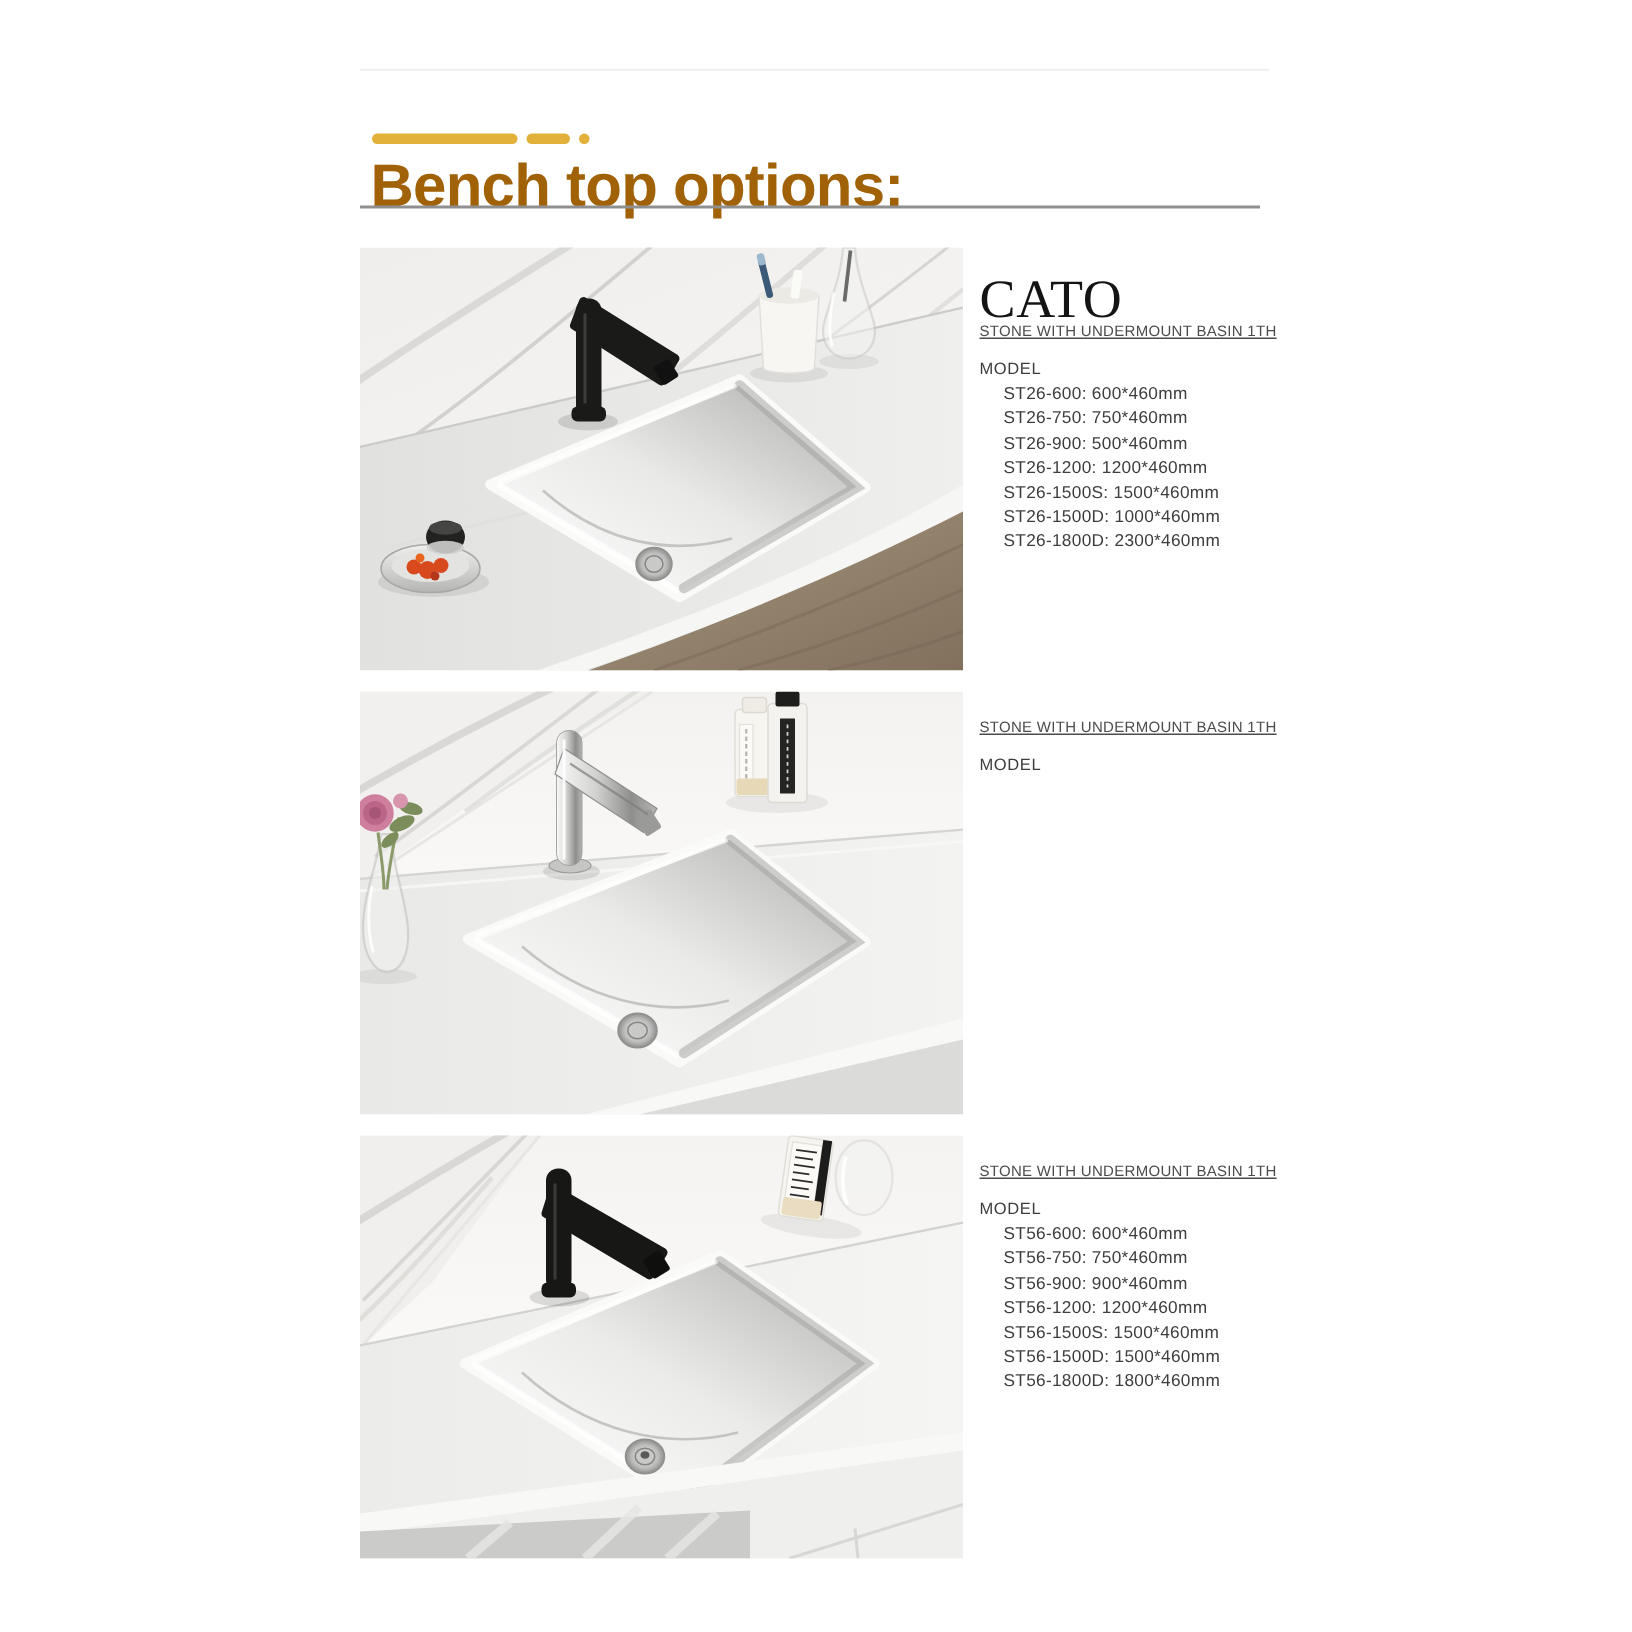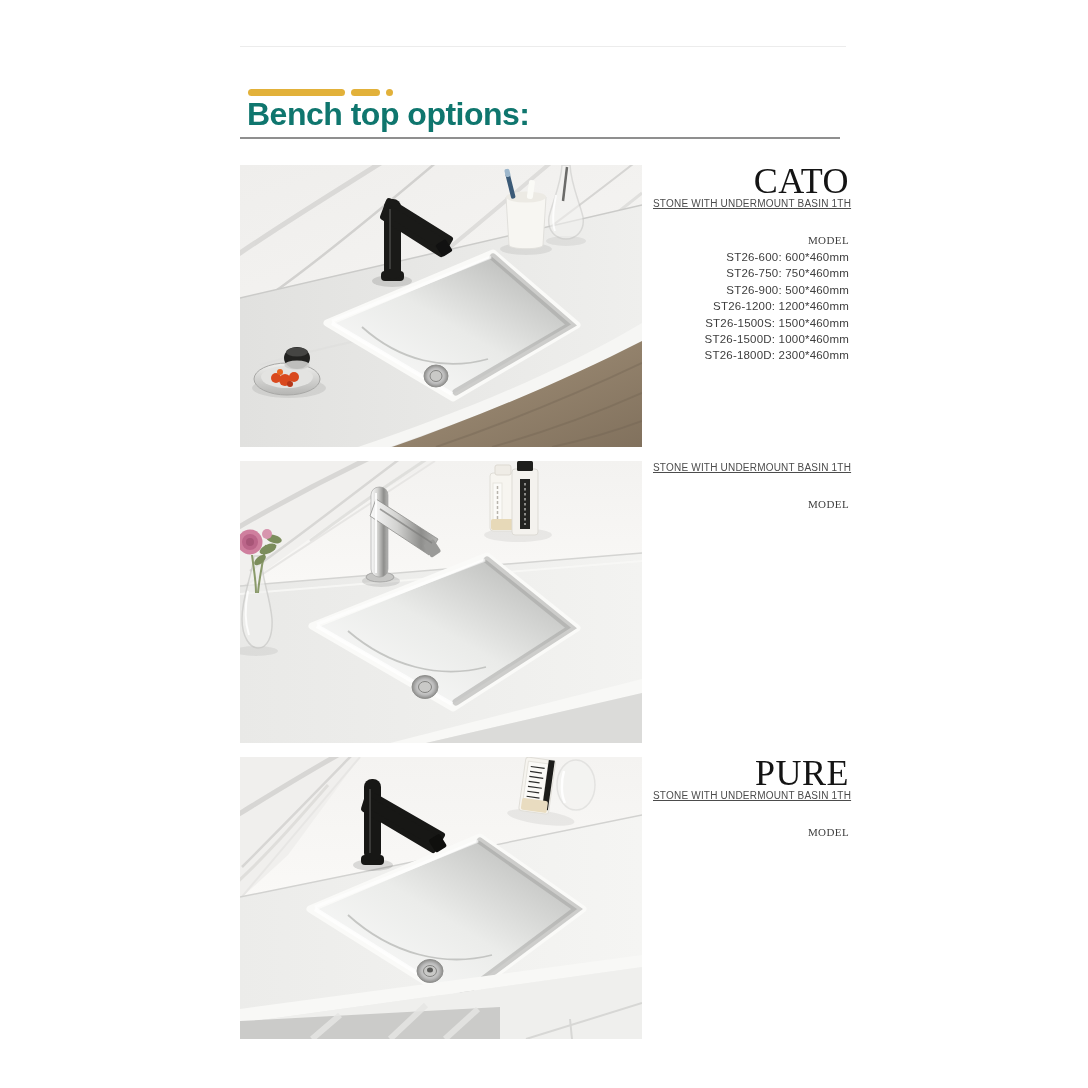--- a/index.html
+++ b/index.html
@@ -7,36 +7,36 @@
     width:1088px;height:1088px;position:relative;background:#ffffff;
     font-family:"Liberation Sans", sans-serif;color:#3d3d3d;overflow:hidden;
   }
   .top-rule{position:absolute;left:240px;top:46px;width:606px;height:1px;background:#ececec;}
   .accent{position:absolute;left:248px;top:89px;display:flex;align-items:center;gap:6px;}
   .accent .bar{height:7px;border-radius:4px;background:var(--accent,#e2b13a);}
   .accent .bar.long{width:97px;}
   .accent .bar.short{width:29px;}
   .accent .dot{width:7px;height:7px;border-radius:50%;background:var(--accent,#e2b13a);}
   h1.page-title{
-    position:absolute;left:247px;top:97px;margin:0;
-    font-size:32px;line-height:34px;font-weight:bold;letter-spacing:-0.5px;color:#0f766e;
+    position:absolute;left:247px;top:107px;margin:0;
+    font-size:40px;line-height:34px;font-weight:bold;letter-spacing:-0.5px;color:#a16207;
   }
   .head-rule{position:absolute;left:240px;top:137px;width:600px;height:2px;background:#8f8f8f;}
   .section{position:absolute;left:240px;width:608px;height:282px;}
   #section-cato{top:165px;} #section-snow{top:461px;} #section-pure{top:757px;}
   .photo{position:absolute;left:0;top:0;width:402px;height:282px;display:block;}
   .photo svg{display:block;width:402px;height:282px;}
-  .spec{position:absolute;left:413px;top:0;width:196px;text-align:right;}
+  .spec{position:absolute;left:413px;top:18px;width:196px;}
   .spec h2{
     margin:0;font-family:"Liberation Serif","DejaVu Serif",serif;font-weight:normal;
     font-size:36px;line-height:32px;color:#141414;letter-spacing:0.5px;
   }
   .subtitle{font-size:10px;line-height:13px;color:#4c4c4c;letter-spacing:0.2px;white-space:nowrap;text-decoration:underline;}
-  .model-label{margin-top:24px;font-size:11px;line-height:13px;color:#3d3d3d;letter-spacing:0.4px;font-family:Liberation Serif, serif;}
-  ul.models{list-style:none;margin:2px 0 0 5px;padding:0;}
+  .model-label{margin-top:12px;font-size:11px;line-height:13px;color:#3d3d3d;letter-spacing:0.4px;}
+  ul.models{list-style:none;margin:2px 0 0 16px;padding:0;}
   ul.models li{font-size:11.5px;line-height:16.4px;color:#3d3d3d;letter-spacing:0.2px;white-space:nowrap;}
 </style>
 </head>
 <body>
 
 <div class="top-rule"></div>
 
 <div class="accent">
   <span class="bar long"></span>
   <span class="bar short"></span>
@@ -352,17 +352,25 @@
         <ellipse cx="133" cy="108" rx="20" ry="6" fill="#000000" opacity=".12"></ellipse>
         <rect x="121" y="98" width="23" height="10" rx="4" fill="#171715"></rect>
         <rect x="124" y="22" width="17" height="82" rx="8" fill="#171715"></rect>
         <path d="M129,36 L202,78 L193,93 L124,52 Z" fill="#171715" stroke="#171715" stroke-width="6" stroke-linejoin="round"></path>
         <rect x="191" y="79" width="13" height="15" rx="2" fill="#0f0f0d" transform="rotate(-32 197 86)"></rect>
         <line x1="130" y1="32" x2="130" y2="96" stroke="#3a3a38" stroke-width="2"></line>
       </g>
     </svg>
   </figure>
   <aside class="spec">
-    <h2>PURE</h2>
     <div class="subtitle">STONE WITH UNDERMOUNT BASIN 1TH</div>
     <div class="model-label">MODEL</div>
+    <ul class="models">
+        <li>ST56-600: 600*460mm</li>
+        <li>ST56-750: 750*460mm</li>
+        <li>ST56-900: 900*460mm</li>
+        <li>ST56-1200: 1200*460mm</li>
+        <li>ST56-1500S: 1500*460mm</li>
+        <li>ST56-1500D: 1500*460mm</li>
+        <li>ST56-1800D: 1800*460mm</li>
+      </ul>
   </aside>
 </div>
 
 </body></html>

